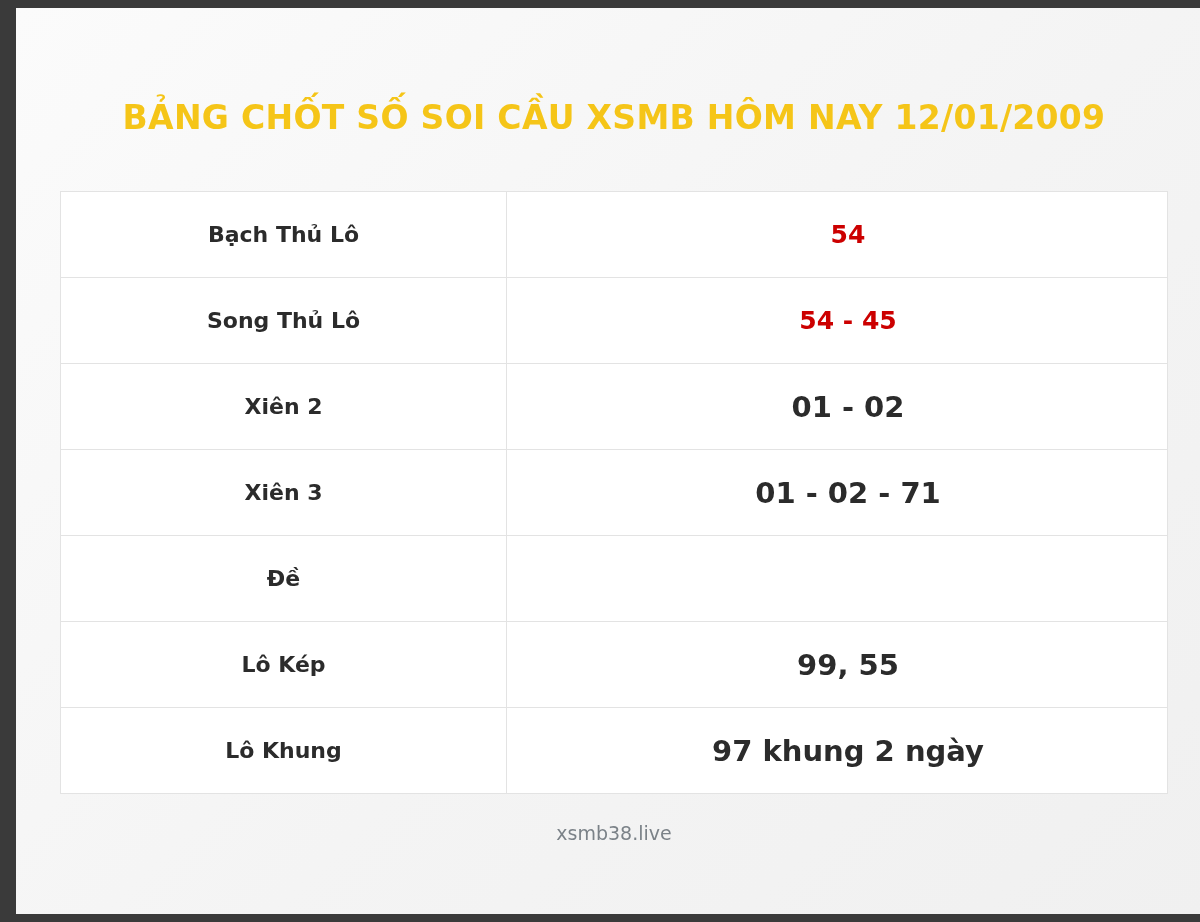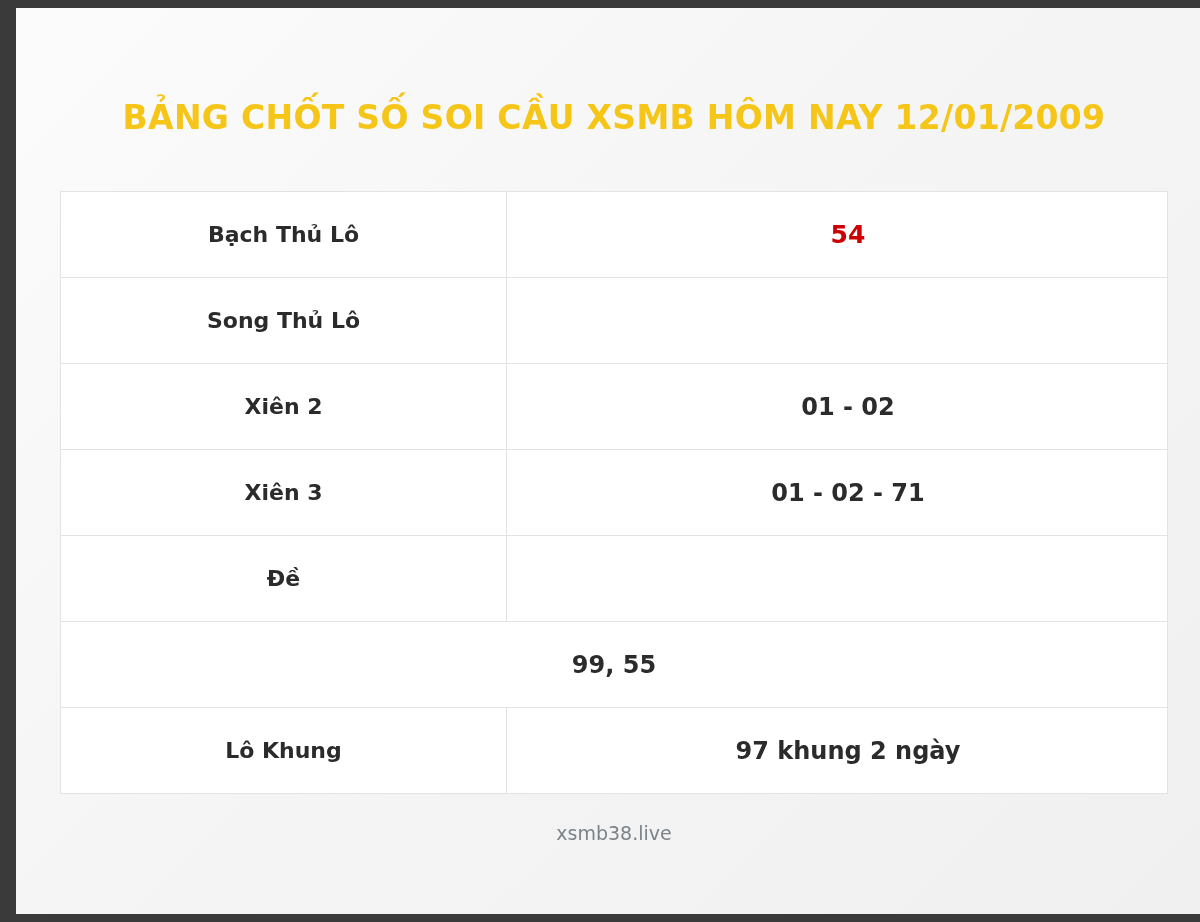--- a/index.html
+++ b/index.html
@@ -55,21 +55,21 @@
   .cell-label {
     width: 446px;
     flex: 0 0 446px;
     border-right: 1px solid #e3e3e3;
     font-size: 22px;
     font-weight: bold;
     color: #2b2b2b;
   }
   .cell-value {
     flex: 1 1 auto;
-    font-size: 24px;
+    font-size: 29px;
     font-weight: bold;
     color: #2b2b2b;
   }
   .cell-value.hl {
     color: #cc0000;
     font-size: 25px;
   }
   .footer {
     margin-top: 28px;
     text-align: center;
@@ -86,37 +86,39 @@
 
   <div class="table-wrap">
 
     <div class="row">
       <div class="cell cell-label">Bạch Thủ Lô</div>
       <div class="cell cell-value hl">54</div>
     </div>
 
     <div class="row">
       <div class="cell cell-label">Song Thủ Lô</div>
+      <div class="cell cell-value hl">54 - 45</div>
     </div>
 
     <div class="row">
       <div class="cell cell-label">Xiên 2</div>
       <div class="cell cell-value">01 - 02</div>
     </div>
 
     <div class="row">
       <div class="cell cell-label">Xiên 3</div>
       <div class="cell cell-value">01 - 02 - 71</div>
     </div>
 
     <div class="row">
       <div class="cell cell-label">Đề</div>
     </div>
 
     <div class="row">
+      <div class="cell cell-label">Lô Kép</div>
       <div class="cell cell-value">99, 55</div>
     </div>
 
     <div class="row">
       <div class="cell cell-label">Lô Khung</div>
       <div class="cell cell-value">97 khung 2 ngày</div>
     </div>
 
   </div>
 

